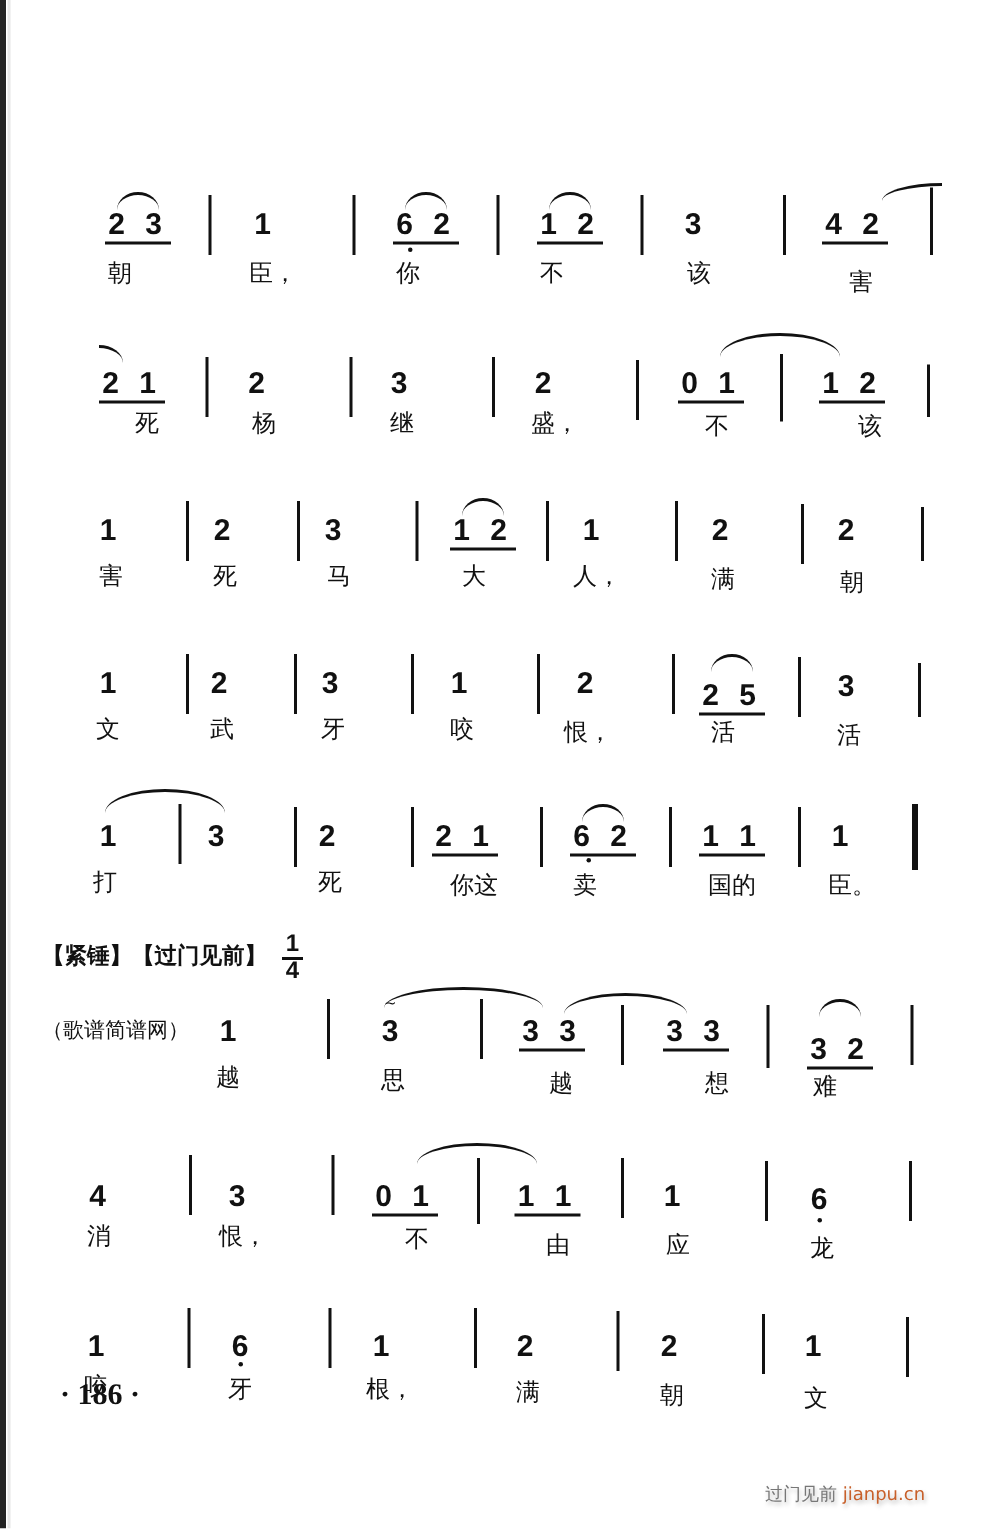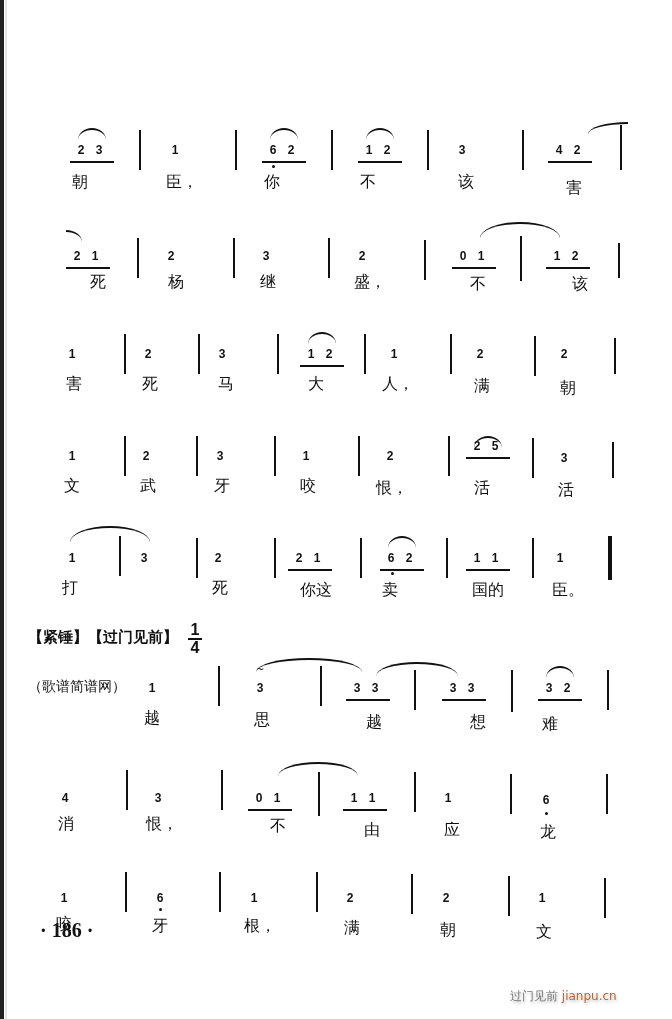--- a/index.html
+++ b/index.html
@@ -5,21 +5,21 @@
     html, body { margin: 0; padding: 0; }
     body {
       width: 672px; height: 1019px; position: relative; overflow: hidden;
       background: #ffffff; color: #111;
       font-family: "DejaVu Sans", sans-serif;
     }
     .left-border { position: absolute; left: 0; top: 0; width: 4px; height: 1019px; background: #222; }
     .left-border-inner { position: absolute; left: 5px; top: 0; width: 2px; height: 1019px; background: #e6e6e6; }
     .row { position: absolute; left: 0; width: 672px; height: 100px; }
     .bar { position: absolute; width: 2px; background: #111; }
-    .note { position: absolute; font-family: "Liberation Sans", sans-serif; font-weight: bold; font-size: 12px; line-height: 20px; text-align: center; width: 44px; margin-left: -22px; letter-spacing: 4px; }
+    .note { position: absolute; font-family: "Liberation Sans", sans-serif; font-weight: bold; font-size: 20px; line-height: 20px; text-align: center; width: 44px; margin-left: -22px; letter-spacing: 4px; }
     .note.under { border-bottom: 2px solid #111; padding-bottom: 1px; }
     .lyric { position: absolute; font-family: "DejaVu Serif", serif; font-size: 16px; line-height: 20px; text-align: center; width: 60px; margin-left: -30px; }
     .slur { position: absolute; border-top: 2px solid #111; border-radius: 50% 50% 0 0 / 100% 100% 0 0; height: 10px; }
     .dot-below { position: absolute; width: 3px; height: 3px; background: #111; border-radius: 50%; }
     .header { position: absolute; left: 28px; top: 628px; font-family: "DejaVu Serif", serif; font-size: 15px; font-weight: bold; }
     .timesig { position: absolute; left: 188px; top: 622px; font-family: "Liberation Sans", sans-serif; font-weight: bold; font-size: 16px; line-height: 16px; text-align: center; width: 14px; }
     .timesig .num { border-bottom: 2px solid #111; }
     .prefix { position: absolute; left: 28px; top: 678px; font-family: "DejaVu Serif", serif; font-size: 14px; }
     .pagenum { position: absolute; left: 40px; top: 919px; font-family: Liberation Serif, serif; font-weight: bold; font-size: 20px; }
     .watermark { position: absolute; left: 510px; top: 988px; width: 150px; height: 22px; font-size: 12px; color: #777; text-shadow: 1px 2px 3px #bbb; font-family: "DejaVu Serif", serif; }
@@ -116,21 +116,21 @@
   <div class="note" style="left:222px; top:14px;">3</div>
   <div class="lyric" style="left:222px; top:44px;">牙</div>
   <div class="bar" style="left:274px; top:4px; height:40px;"></div>
   <div class="note" style="left:308px; top:14px;">1</div>
   <div class="lyric" style="left:308px; top:44px;">咬</div>
   <div class="bar" style="left:358px; top:4px; height:40px;"></div>
   <div class="note" style="left:392px; top:14px;">2</div>
   <div class="lyric" style="left:392px; top:46px;">恨，</div>
   <div class="bar" style="left:448px; top:4px; height:40px;"></div>
   <div class="slur" style="left:474px; top:4px; width:28px;"></div>
-  <div class="note under" style="left:488px; top:4px;">2 5</div>
+  <div class="note under" style="left:488px; top:22px;">2 5</div>
   <div class="lyric" style="left:482px; top:46px;">活</div>
   <div class="bar" style="left:532px; top:6px; height:40px;"></div>
   <div class="note" style="left:566px; top:16px;">3</div>
   <div class="lyric" style="left:566px; top:48px;">活</div>
   <div class="bar" style="left:612px; top:10px; height:36px;"></div>
 </div>
 
 <div class="row" style="top:528px;">
   <div class="slur" style="left:70px; top:-2px; width:80px; height:14px;"></div>
   <div class="note" style="left:74px; top:20px;">1</div>
@@ -174,21 +174,21 @@
   <div class="lyric" style="left:262px; top:50px;">思</div>
   <div class="bar" style="left:320px; top:6px; height:40px;"></div>
   <div class="slur" style="left:376px; top:2px; width:82px; height:12px;"></div>
   <div class="note under" style="left:368px; top:18px;">3 3</div>
   <div class="lyric" style="left:374px; top:52px;">越</div>
   <div class="bar" style="left:414px; top:10px; height:40px;"></div>
   <div class="note under" style="left:464px; top:18px;">3 3</div>
   <div class="lyric" style="left:478px; top:52px;">想</div>
   <div class="bar" style="left:511px; top:10px; height:42px;"></div>
   <div class="slur" style="left:546px; top:6px; width:28px;"></div>
-  <div class="note under" style="left:560px; top:18px;">3 2</div>
+  <div class="note under" style="left:560px; top:30px;">3 2</div>
   <div class="lyric" style="left:550px; top:54px;">难</div>
   <div class="bar" style="left:607px; top:10px; height:40px;"></div>
 </div>
 
 <div class="row" style="top:760px;">
   <div class="note" style="left:67px; top:28px;">4</div>
   <div class="lyric" style="left:66px; top:54px;">消</div>
   <div class="bar" style="left:126px; top:10px; height:40px;"></div>
   <div class="note" style="left:160px; top:28px;">3</div>
   <div class="lyric" style="left:162px; top:54px;">恨，</div>

